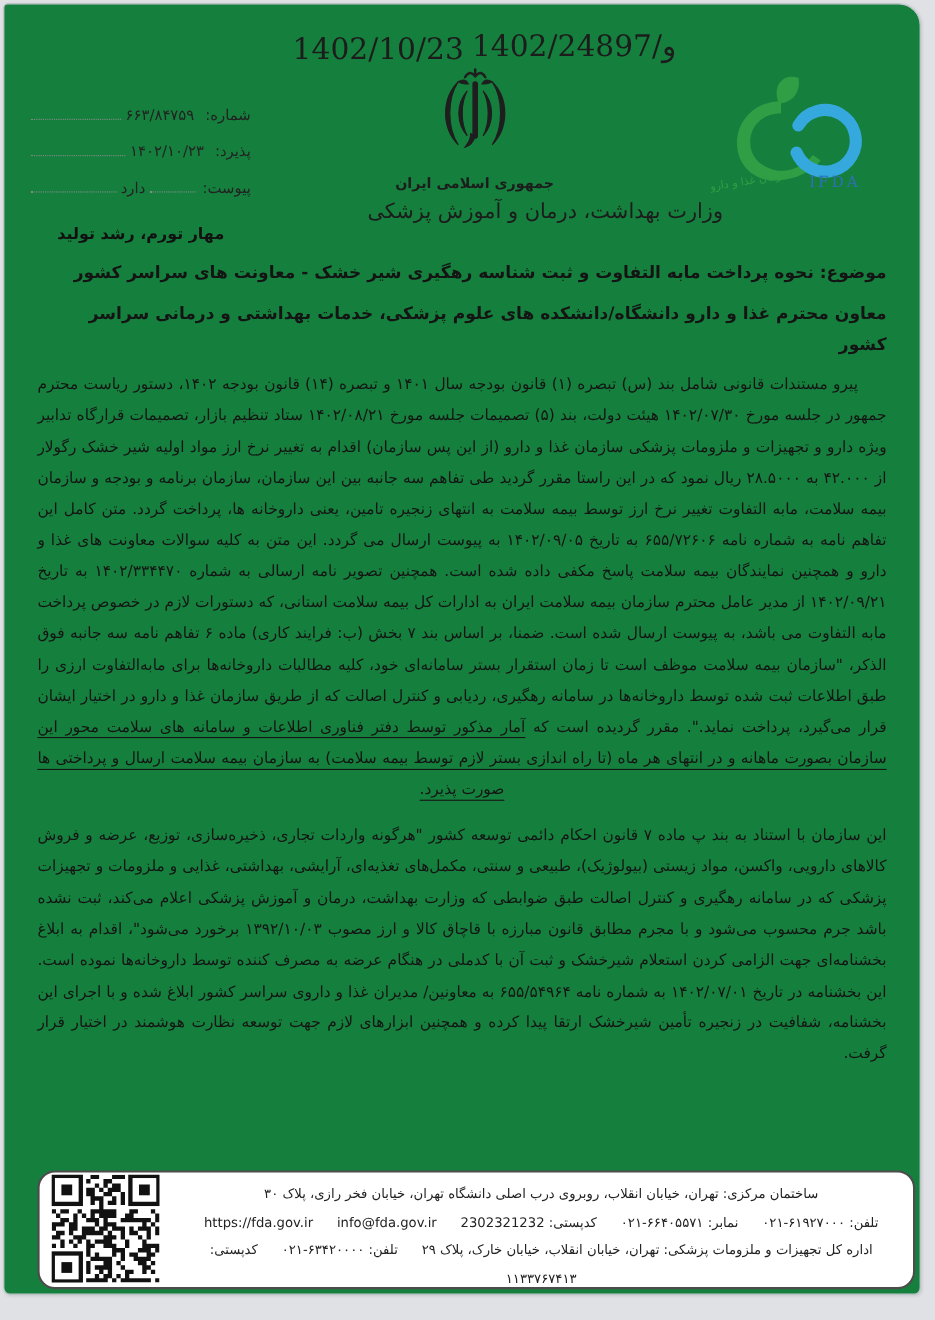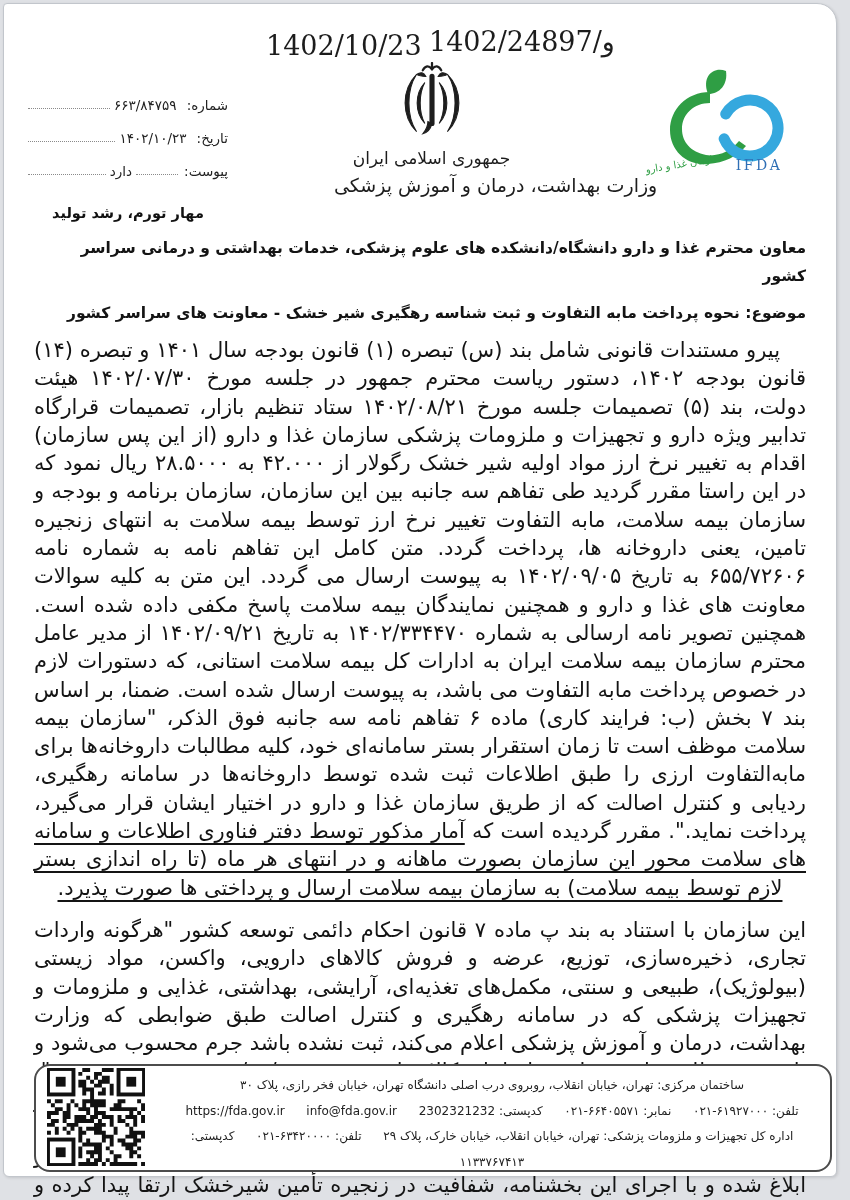--- a/index.html
+++ b/index.html
@@ -1,39 +1,39 @@
 <!DOCTYPE html>
 <html lang="fa"><head>
 <meta charset="utf-8">
 <style>
   html,body{margin:0;padding:0;width:850px;height:1200px;overflow:hidden;
     background:#dfe1e5;font-family:"DejaVu Sans",sans-serif;}
-  #page{position:absolute;top:3px;left:3px;width:832px;height:1172px;background:#ffffff;
+  #page{position:absolute;top:3px;left:3px;width:832px;height:1172px;background:#15803d;
     border:1px solid #c2c6cc;border-radius:4px 20px 6px 6px;box-shadow:1px 1px 3px rgba(0,0,0,.12);}
   
   .stampnum{position:absolute;font-family:"DejaVu Serif",serif;font-size:27px;color:#1c1c1c;direction:ltr;}
   #stamp-date{left:262px;top:26px;}
   #stamp-ref{left:425px;top:22px;}
   
   #fields{position:absolute;left:24px;top:76px;width:200px;direction:rtl;font-size:13.5px;color:#222;}
   .frow{display:flex;align-items:flex-end;height:33px;}
   .flabel{white-space:nowrap;margin-left:6px;}
   .fval{white-space:nowrap;padding:0 4px;font-weight:500;}
   .dots{flex:1;border-bottom:1px dotted #8a8a8a;height:1px;margin-bottom:4px;min-width:12px;}
   .slogan{font-weight:bold;font-size:14.5px;margin-top:26px;text-align:center;color:#111;}
   
   #emblem-block{position:absolute;left:330px;top:58px;width:195px;text-align:center;color:#1c1c1c;}
-  #emblem-block .country{font-size:17px;margin-top:2px;font-weight:400;}
+  #emblem-block .country{font-size:13px;margin-top:14px;font-weight:700;}
   #emblem-block .ministry{font-size:19px;font-weight:normal;margin-top:6px;white-space:nowrap;}
   
   #ifda{position:absolute;left:642px;top:60px;width:160px;height:128px;}
   
   #letter{position:absolute;right:30px;left:30px;top:230px;direction:rtl;color:#141414;}
   .boldline{font-weight:bold;font-size:15.5px;line-height:28px;margin-bottom:9px;text-align:right;}
-  .para{font-size:21px;line-height:28.3px;text-align:justify;margin:0;}
+  .para{font-size:14px;line-height:28.3px;text-align:justify;margin:0;}
   #p1{margin-top:7px;text-indent:26px;text-align-last:center;}
   #p2{margin-top:14px;}
   .uline{text-decoration:underline;text-underline-offset:5px;}
   
   #footer-box{position:absolute;left:30px;top:1060px;width:794px;height:104px;
     border:2px solid #4c4c4c;border-radius:16px;background:#fff;}
   #qr{position:absolute;left:11px;top:2px;}
   #footer-text{position:absolute;left:128px;right:10px;top:7px;direction:rtl;text-align:center;
     font-size:12px;color:#222;line-height:25.5px;}
   .ltr{direction:ltr;unicode-bidi:isolate;display:inline-block;}
@@ -48,21 +48,21 @@
   <div id="stamp-date" class="stampnum">1402/10/23</div>
   <div id="stamp-ref" class="stampnum">1402/24897/و</div>
 
   <div id="fields">
     <div class="frow">
       <span class="flabel">شماره:</span>
       <span class="fval">۶۶۳/۸۴۷۵۹</span>
       <span class="dots"></span>
     </div>
     <div class="frow">
-      <span class="flabel">تاریخ:</span>
+      <span class="flabel">پذیرد:</span>
       <span class="fval">۱۴۰۲/۱۰/۲۳</span>
       <span class="dots"></span>
     </div>
     <div class="frow">
       <span class="flabel">پیوست:</span>
       <span class="dots" style="max-width:42px"></span>
       <span class="fval">دارد</span>
       <span class="dots"></span>
     </div>
     <div class="slogan">مهار تورم، رشد تولید</div>
@@ -94,22 +94,22 @@
 
       <path d="M62,30 C 55,12 68,2 80,7 C 82,20 74,30 62,30 Z" fill="#2f9e44"></path>
 
       <circle cx="104" cy="64" r="28" fill="none" stroke="#35a8de" stroke-width="11" stroke-linecap="round" stroke-dasharray="150 26" transform="rotate(-150 104 64)"></circle>
       <text x="113" y="106" text-anchor="middle" font-family="DejaVu Serif, serif" font-size="14" letter-spacing="2.5" fill="#2f6fb5">IFDA</text>
       <text x="38" y="103" text-anchor="middle" font-size="10" fill="#2f9e44" transform="rotate(-9 38 103)">سازمان غذا و دارو</text>
     </svg>
   </div>
 
   <div id="letter">
+    <div class="boldline">موضوع: نحوه پرداخت مابه التفاوت و ثبت شناسه رهگیری شیر خشک - معاونت های سراسر کشور</div>
     <div class="boldline">معاون محترم غذا و دارو دانشگاه/دانشکده های علوم پزشکی، خدمات بهداشتی و درمانی سراسر کشور</div>
-    <div class="boldline">موضوع: نحوه پرداخت مابه التفاوت و ثبت شناسه رهگیری شیر خشک - معاونت های سراسر کشور</div>
 
     <p class="para" id="p1"><span>پیرو مستندات قانونی شامل بند (س) تبصره (۱) قانون بودجه سال ۱۴۰۱ و تبصره (۱۴) قانون بودجه ۱۴۰۲، دستور ریاست محترم جمهور در جلسه مورخ ۱۴۰۲/۰۷/۳۰ هیئت دولت، بند (۵) تصمیمات جلسه مورخ ۱۴۰۲/۰۸/۲۱ ستاد تنظیم بازار، تصمیمات قرارگاه تدابیر ویژه دارو و تجهیزات و ملزومات پزشکی سازمان غذا و دارو (از این پس سازمان) اقدام به تغییر نرخ ارز مواد اولیه شیر خشک رگولار از ۴۲.۰۰۰ به ۲۸.۵۰۰۰ ریال نمود که در این راستا مقرر گردید طی تفاهم سه جانبه بین این سازمان، سازمان برنامه و بودجه و سازمان بیمه سلامت، مابه التفاوت تغییر نرخ ارز توسط بیمه سلامت به انتهای زنجیره تامین، یعنی داروخانه ها، پرداخت گردد. متن کامل این تفاهم نامه به شماره نامه ۶۵۵/۷۲۶۰۶ به تاریخ ۱۴۰۲/۰۹/۰۵ به پیوست ارسال می گردد. این متن به کلیه سوالات معاونت های غذا و دارو و همچنین نمایندگان بیمه سلامت پاسخ مکفی داده شده است. همچنین تصویر نامه ارسالی به شماره ۱۴۰۲/۳۳۴۴۷۰ به تاریخ ۱۴۰۲/۰۹/۲۱ از مدیر عامل محترم سازمان بیمه سلامت ایران به ادارات کل بیمه سلامت استانی، که دستورات لازم در خصوص پرداخت مابه التفاوت می باشد، به پیوست ارسال شده است. ضمنا، بر اساس بند ۷ بخش (ب: فرایند کاری) ماده ۶ تفاهم نامه سه جانبه فوق الذکر، "سازمان بیمه سلامت موظف است تا زمان استقرار بستر سامانه‌ای خود، کلیه مطالبات داروخانه‌ها برای مابه‌التفاوت ارزی را طبق اطلاعات ثبت شده توسط داروخانه‌ها در سامانه رهگیری، ردیابی و کنترل اصالت که از طریق سازمان غذا و دارو در اختیار ایشان قرار می‌گیرد، پرداخت نماید.". مقرر گردیده است که </span><span class="uline">آمار مذکور توسط دفتر فناوری اطلاعات و سامانه های سلامت محور این سازمان بصورت ماهانه و در انتهای هر ماه (تا راه اندازی بستر لازم توسط بیمه سلامت) به سازمان بیمه سلامت ارسال و پرداختی ها صورت پذیرد.</span></p>
 
     <p class="para" id="p2">این سازمان با استناد به بند پ ماده ۷ قانون احکام دائمی توسعه کشور "هرگونه واردات تجاری، ذخیره‌سازی، توزیع، عرضه و فروش کالاهای دارویی، واکسن، مواد زیستی (بیولوژیک)، طبیعی و سنتی، مکمل‌های تغذیه‌ای، آرایشی، بهداشتی، غذایی و ملزومات و تجهیزات پزشکی که در سامانه رهگیری و کنترل اصالت طبق ضوابطی که وزارت بهداشت، درمان و آموزش پزشکی اعلام می‌کند، ثبت نشده باشد جرم محسوب می‌شود و با مجرم مطابق قانون مبارزه با قاچاق کالا و ارز مصوب ۱۳۹۲/۱۰/۰۳ برخورد می‌شود"، اقدام به ابلاغ بخشنامه‌ای جهت الزامی کردن استعلام شیرخشک و ثبت آن با کدملی در هنگام عرضه به مصرف کننده توسط داروخانه‌ها نموده است. این بخشنامه در تاریخ ۱۴۰۲/۰۷/۰۱ به شماره نامه ۶۵۵/۵۴۹۶۴ به معاونین/ مدیران غذا و داروی سراسر کشور ابلاغ شده و با اجرای این بخشنامه، شفافیت در زنجیره تأمین شیرخشک ارتقا پیدا کرده و همچنین ابزارهای لازم جهت توسعه نظارت هوشمند در اختیار قرار گرفت.</p>
   </div>
 
   <div id="footer-box">
     <svg id="qr" width="98" height="98" viewBox="0 0 100 100">
         <path d="M36,0h4v4h-4zM40,0h4v4h-4zM56,0h4v4h-4zM60,0h4v4h-4zM64,0h4v4h-4zM32,4h4v4h-4zM48,4h4v4h-4zM52,4h4v4h-4zM40,8h4v4h-4zM48,8h4v4h-4zM56,8h4v4h-4zM60,8h4v4h-4zM32,12h4v4h-4zM36,12h4v4h-4zM44,12h4v4h-4zM52,12h4v4h-4zM56,12h4v4h-4zM60,12h4v4h-4zM32,16h4v4h-4zM36,16h4v4h-4zM48,16h4v4h-4zM52,16h4v4h-4zM64,16h4v4h-4zM36,20h4v4h-4zM40,20h4v4h-4zM44,20h4v4h-4zM56,20h4v4h-4zM64,20h4v4h-4zM36,24h4v4h-4zM44,24h4v4h-4zM52,24h4v4h-4zM56,24h4v4h-4zM64,24h4v4h-4zM44,28h4v4h-4zM0,32h4v4h-4zM8,32h4v4h-4zM12,32h4v4h-4zM24,32h4v4h-4zM36,32h4v4h-4zM40,32h4v4h-4zM44,32h4v4h-4zM48,32h4v4h-4zM52,32h4v4h-4zM56,32h4v4h-4zM72,32h4v4h-4zM76,32h4v4h-4zM92,32h4v4h-4zM4,36h4v4h-4zM20,36h4v4h-4zM28,36h4v4h-4zM36,36h4v4h-4zM44,36h4v4h-4zM48,36h4v4h-4zM52,36h4v4h-4zM56,36h4v4h-4zM68,36h4v4h-4zM72,36h4v4h-4zM96,36h4v4h-4zM8,40h4v4h-4zM12,40h4v4h-4zM20,40h4v4h-4zM32,40h4v4h-4zM36,40h4v4h-4zM40,40h4v4h-4zM48,40h4v4h-4zM64,40h4v4h-4zM68,40h4v4h-4zM72,40h4v4h-4zM76,40h4v4h-4zM80,40h4v4h-4zM84,40h4v4h-4zM88,40h4v4h-4zM96,40h4v4h-4zM0,44h4v4h-4zM4,44h4v4h-4zM8,44h4v4h-4zM16,44h4v4h-4zM20,44h4v4h-4zM40,44h4v4h-4zM48,44h4v4h-4zM52,44h4v4h-4zM56,44h4v4h-4zM84,44h4v4h-4zM92,44h4v4h-4zM0,48h4v4h-4zM16,48h4v4h-4zM20,48h4v4h-4zM28,48h4v4h-4zM32,48h4v4h-4zM36,48h4v4h-4zM44,48h4v4h-4zM48,48h4v4h-4zM56,48h4v4h-4zM60,48h4v4h-4zM64,48h4v4h-4zM72,48h4v4h-4zM80,48h4v4h-4zM84,48h4v4h-4zM88,48h4v4h-4zM96,48h4v4h-4zM4,52h4v4h-4zM8,52h4v4h-4zM16,52h4v4h-4zM28,52h4v4h-4zM32,52h4v4h-4zM36,52h4v4h-4zM40,52h4v4h-4zM44,52h4v4h-4zM52,52h4v4h-4zM64,52h4v4h-4zM72,52h4v4h-4zM76,52h4v4h-4zM88,52h4v4h-4zM96,52h4v4h-4zM0,56h4v4h-4zM4,56h4v4h-4zM20,56h4v4h-4zM24,56h4v4h-4zM28,56h4v4h-4zM48,56h4v4h-4zM52,56h4v4h-4zM56,56h4v4h-4zM64,56h4v4h-4zM80,56h4v4h-4zM88,56h4v4h-4zM8,60h4v4h-4zM16,60h4v4h-4zM24,60h4v4h-4zM32,60h4v4h-4zM40,60h4v4h-4zM44,60h4v4h-4zM48,60h4v4h-4zM52,60h4v4h-4zM68,60h4v4h-4zM84,60h4v4h-4zM0,64h4v4h-4zM8,64h4v4h-4zM20,64h4v4h-4zM32,64h4v4h-4zM36,64h4v4h-4zM48,64h4v4h-4zM52,64h4v4h-4zM56,64h4v4h-4zM68,64h4v4h-4zM84,64h4v4h-4zM88,64h4v4h-4zM92,64h4v4h-4zM96,64h4v4h-4zM32,68h4v4h-4zM56,68h4v4h-4zM60,68h4v4h-4zM64,68h4v4h-4zM80,68h4v4h-4zM84,68h4v4h-4zM88,68h4v4h-4zM96,68h4v4h-4zM32,72h4v4h-4zM40,72h4v4h-4zM56,72h4v4h-4zM64,72h4v4h-4zM72,72h4v4h-4zM76,72h4v4h-4zM88,72h4v4h-4zM92,72h4v4h-4zM36,76h4v4h-4zM40,76h4v4h-4zM44,76h4v4h-4zM48,76h4v4h-4zM52,76h4v4h-4zM64,76h4v4h-4zM76,76h4v4h-4zM80,76h4v4h-4zM84,76h4v4h-4zM88,76h4v4h-4zM32,80h4v4h-4zM48,80h4v4h-4zM52,80h4v4h-4zM60,80h4v4h-4zM80,80h4v4h-4zM84,80h4v4h-4zM92,80h4v4h-4zM32,84h4v4h-4zM40,84h4v4h-4zM44,84h4v4h-4zM48,84h4v4h-4zM52,84h4v4h-4zM64,84h4v4h-4zM84,84h4v4h-4zM88,84h4v4h-4zM32,88h4v4h-4zM44,88h4v4h-4zM52,88h4v4h-4zM68,88h4v4h-4zM72,88h4v4h-4zM84,88h4v4h-4zM92,88h4v4h-4zM40,92h4v4h-4zM48,92h4v4h-4zM52,92h4v4h-4zM60,92h4v4h-4zM68,92h4v4h-4zM32,96h4v4h-4zM36,96h4v4h-4zM40,96h4v4h-4zM44,96h4v4h-4zM48,96h4v4h-4zM56,96h4v4h-4zM64,96h4v4h-4zM68,96h4v4h-4zM72,96h4v4h-4zM76,96h4v4h-4zM80,96h4v4h-4zM84,96h4v4h-4zM88,96h4v4h-4zM96,96h4v4h-4z" fill="#111"></path>
         <rect x="1" y="1" width="26" height="26" fill="none" stroke="#111" stroke-width="4"></rect>

